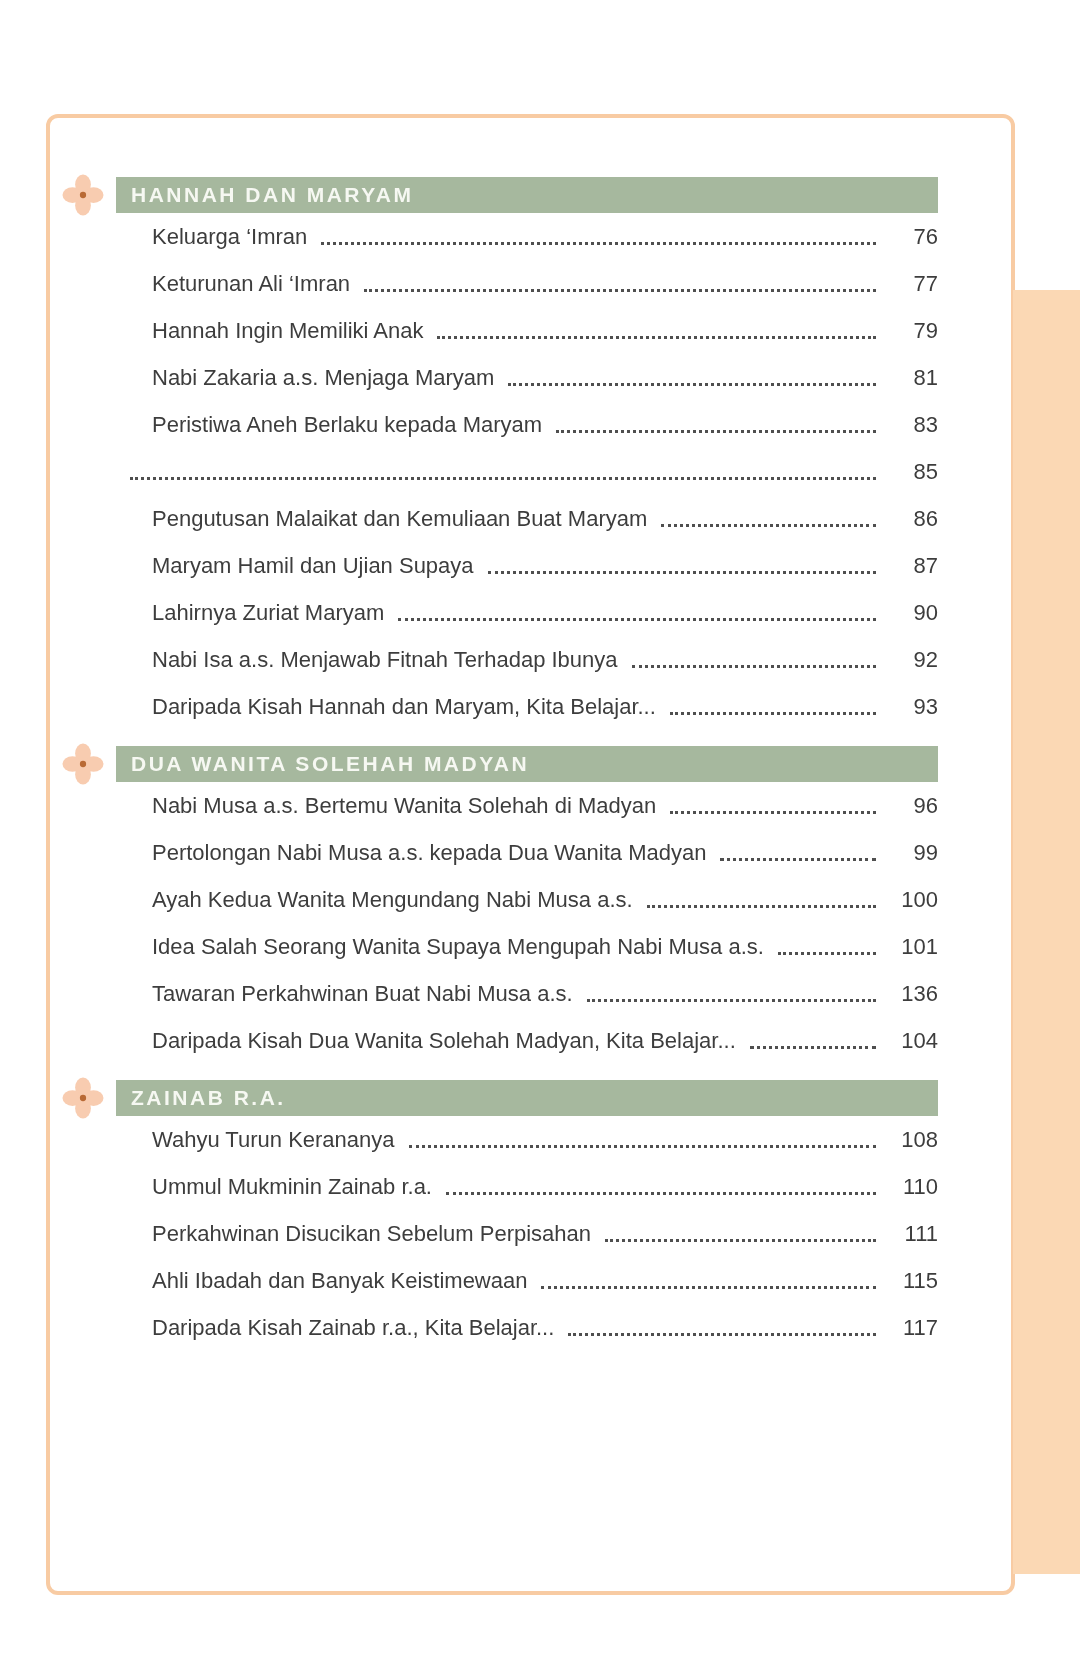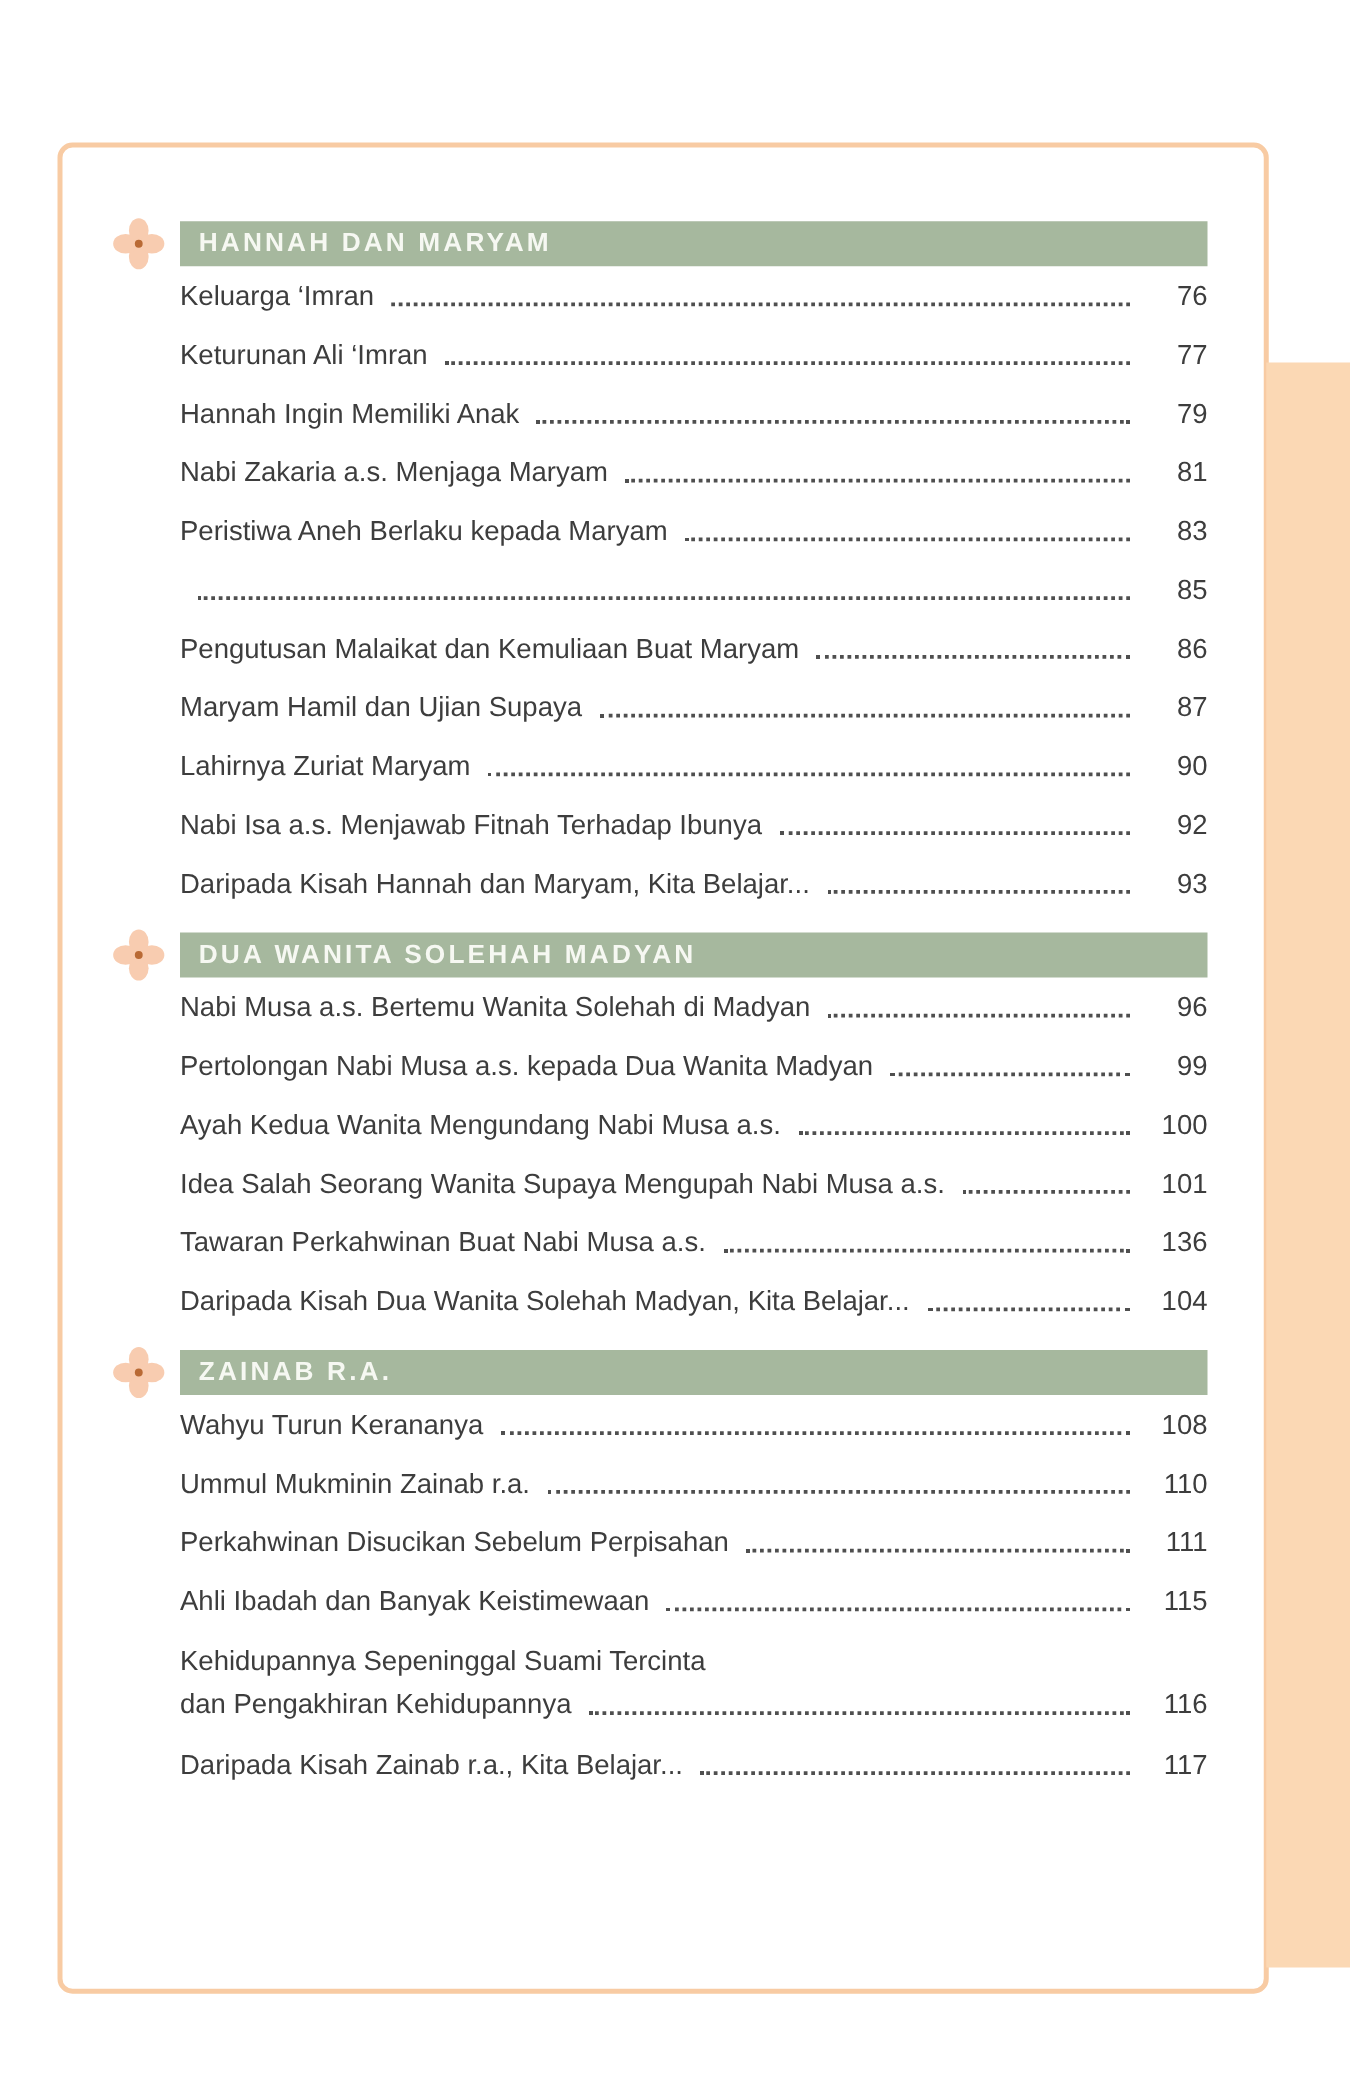--- a/index.html
+++ b/index.html
@@ -23,37 +23,37 @@
   .frame{
     position:absolute;left:46px;top:114px;width:969px;height:1481px;
     box-sizing:border-box;border:4px solid var(--frame-border,#f8cba3);
     border-radius:12px;
   }
   .side-block{
     position:absolute;left:1013px;top:290px;width:67px;height:1284px;
     background:var(--side-accent,#fbd8b4);
   }
   .content{
-    position:absolute;left:144px;top:177px;width:822px;
+    position:absolute;left:116px;top:177px;width:822px;
   }
   .section{position:relative;}
   .section + .section{margin-top:16px;}
   .sec-header{
     position:relative;height:36px;background:var(--header-bar,#a6b89e);
     display:flex;align-items:center;
   }
   .sec-title{
     padding-left:15px;font-size:21px;font-weight:bold;letter-spacing:2.5px;
     color:var(--header-text,#f6f8f2);
   }
   .flower{position:absolute;left:-54px;top:50%;transform:translateY(-50%);}
   .row{
     height:47px;display:flex;align-items:center;font-size:22px;
   }
-  .label{white-space:nowrap;}
+  .label{white-space:nowrap;margin-left:36px;}
   .dots{
     flex:1;height:14px;margin-left:14px;margin-right:8px;min-width:14px;
     border-bottom:3px dotted var(--dot-leader,#4f4f4f);
   }
   .pagenum{min-width:54px;text-align:right;flex:none;}
   .row.multi{
     height:84px;flex-direction:column;align-items:stretch;justify-content:center;
   }
   .row.multi .label-top{line-height:34px;}
   .row.multi .row-inner{display:flex;align-items:center;height:34px;}
@@ -211,28 +211,20 @@
       <div class="row">
           <span class="label">Perkahwinan Disucikan Sebelum Perpisahan</span>
           <span class="dots"></span>
           <span class="pagenum">111</span>
         </div>
       <div class="row">
           <span class="label">Ahli Ibadah dan Banyak Keistimewaan</span>
           <span class="dots"></span>
           <span class="pagenum">115</span>
         </div>
-      <div class="row multi">
-        <div class="label-top">Kehidupannya Sepeninggal Suami Tercinta</div>
-        <div class="row-inner">
-          <span class="label">dan Pengakhiran Kehidupannya</span>
-            <span class="dots"></span>
-            <span class="pagenum">116</span>
-        </div>
-      </div>
       <div class="row">
           <span class="label">Daripada Kisah Zainab r.a., Kita Belajar...</span>
           <span class="dots"></span>
           <span class="pagenum">117</span>
         </div>
     </div>
   </div>
 
 </div>
 

